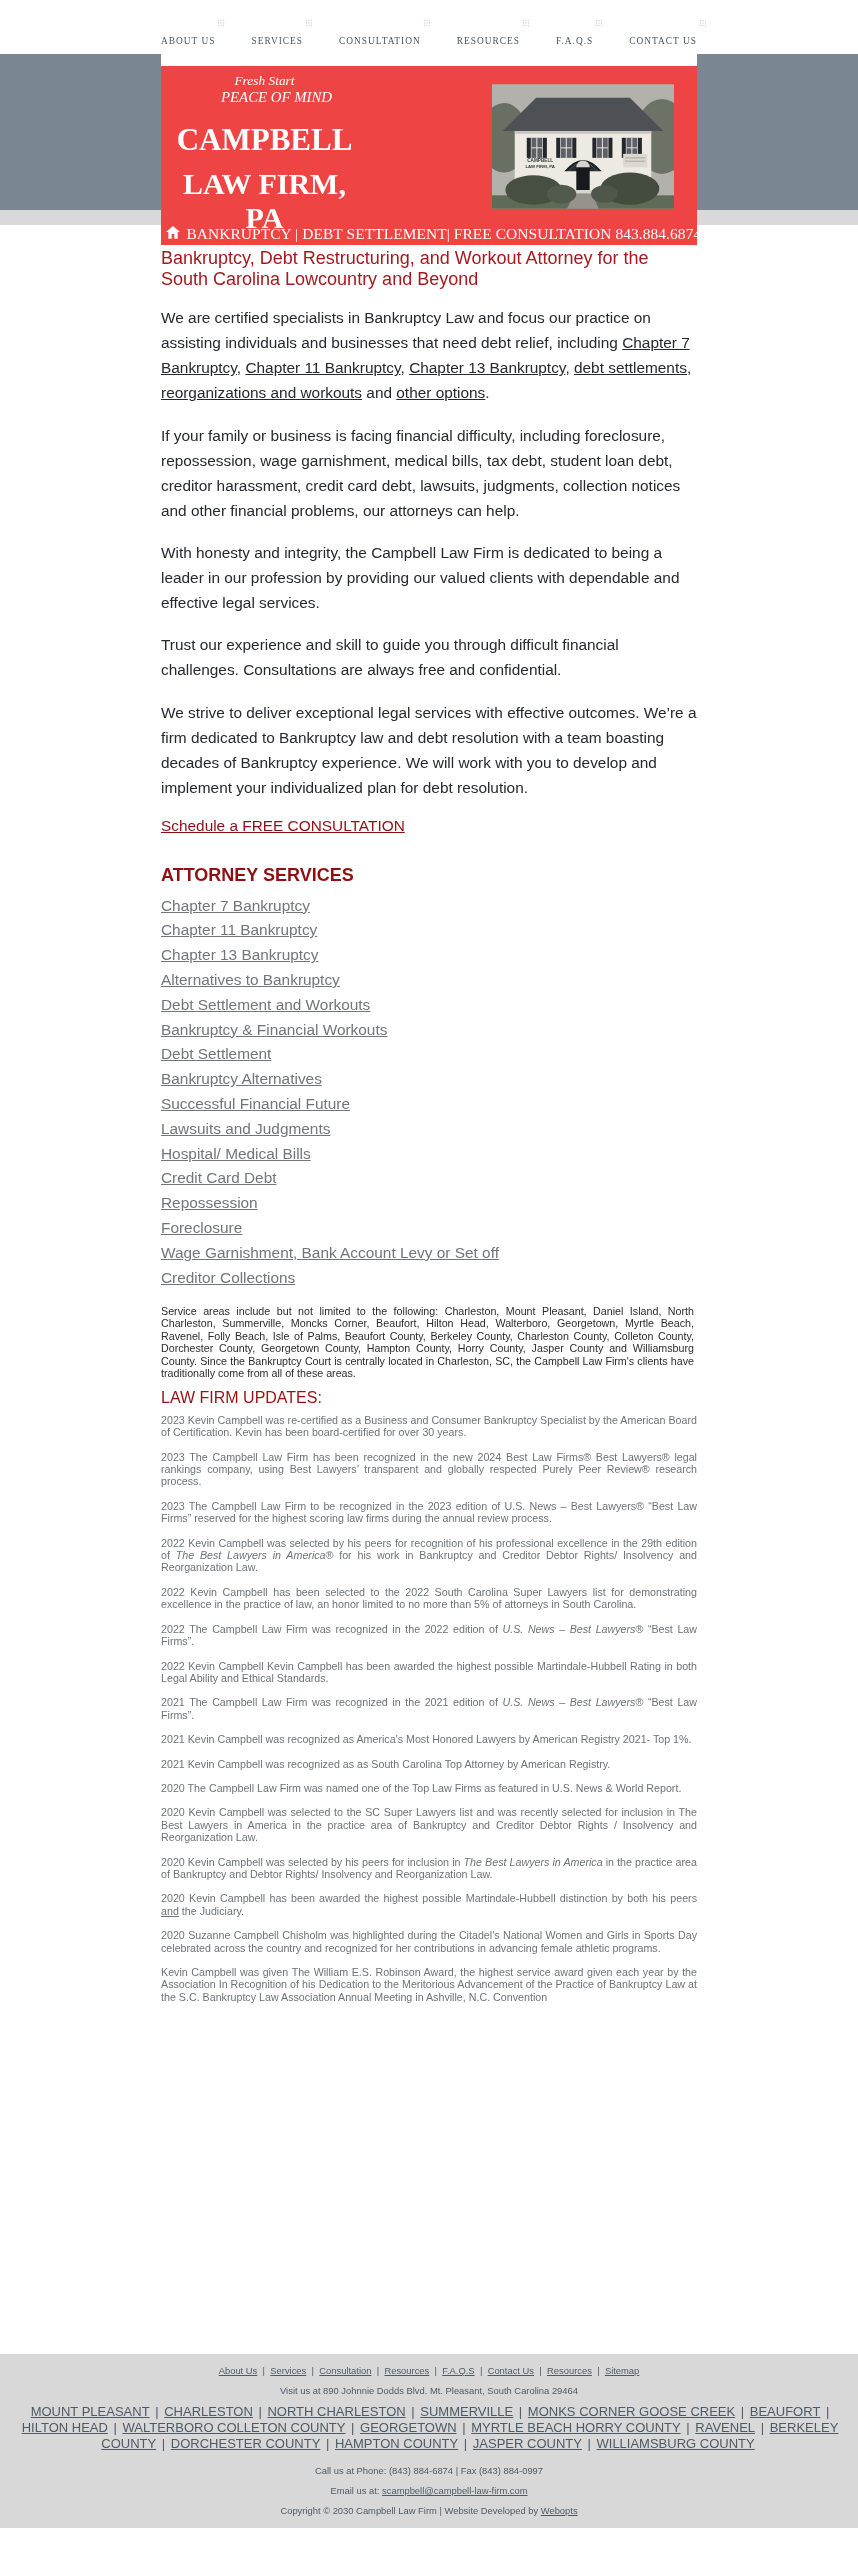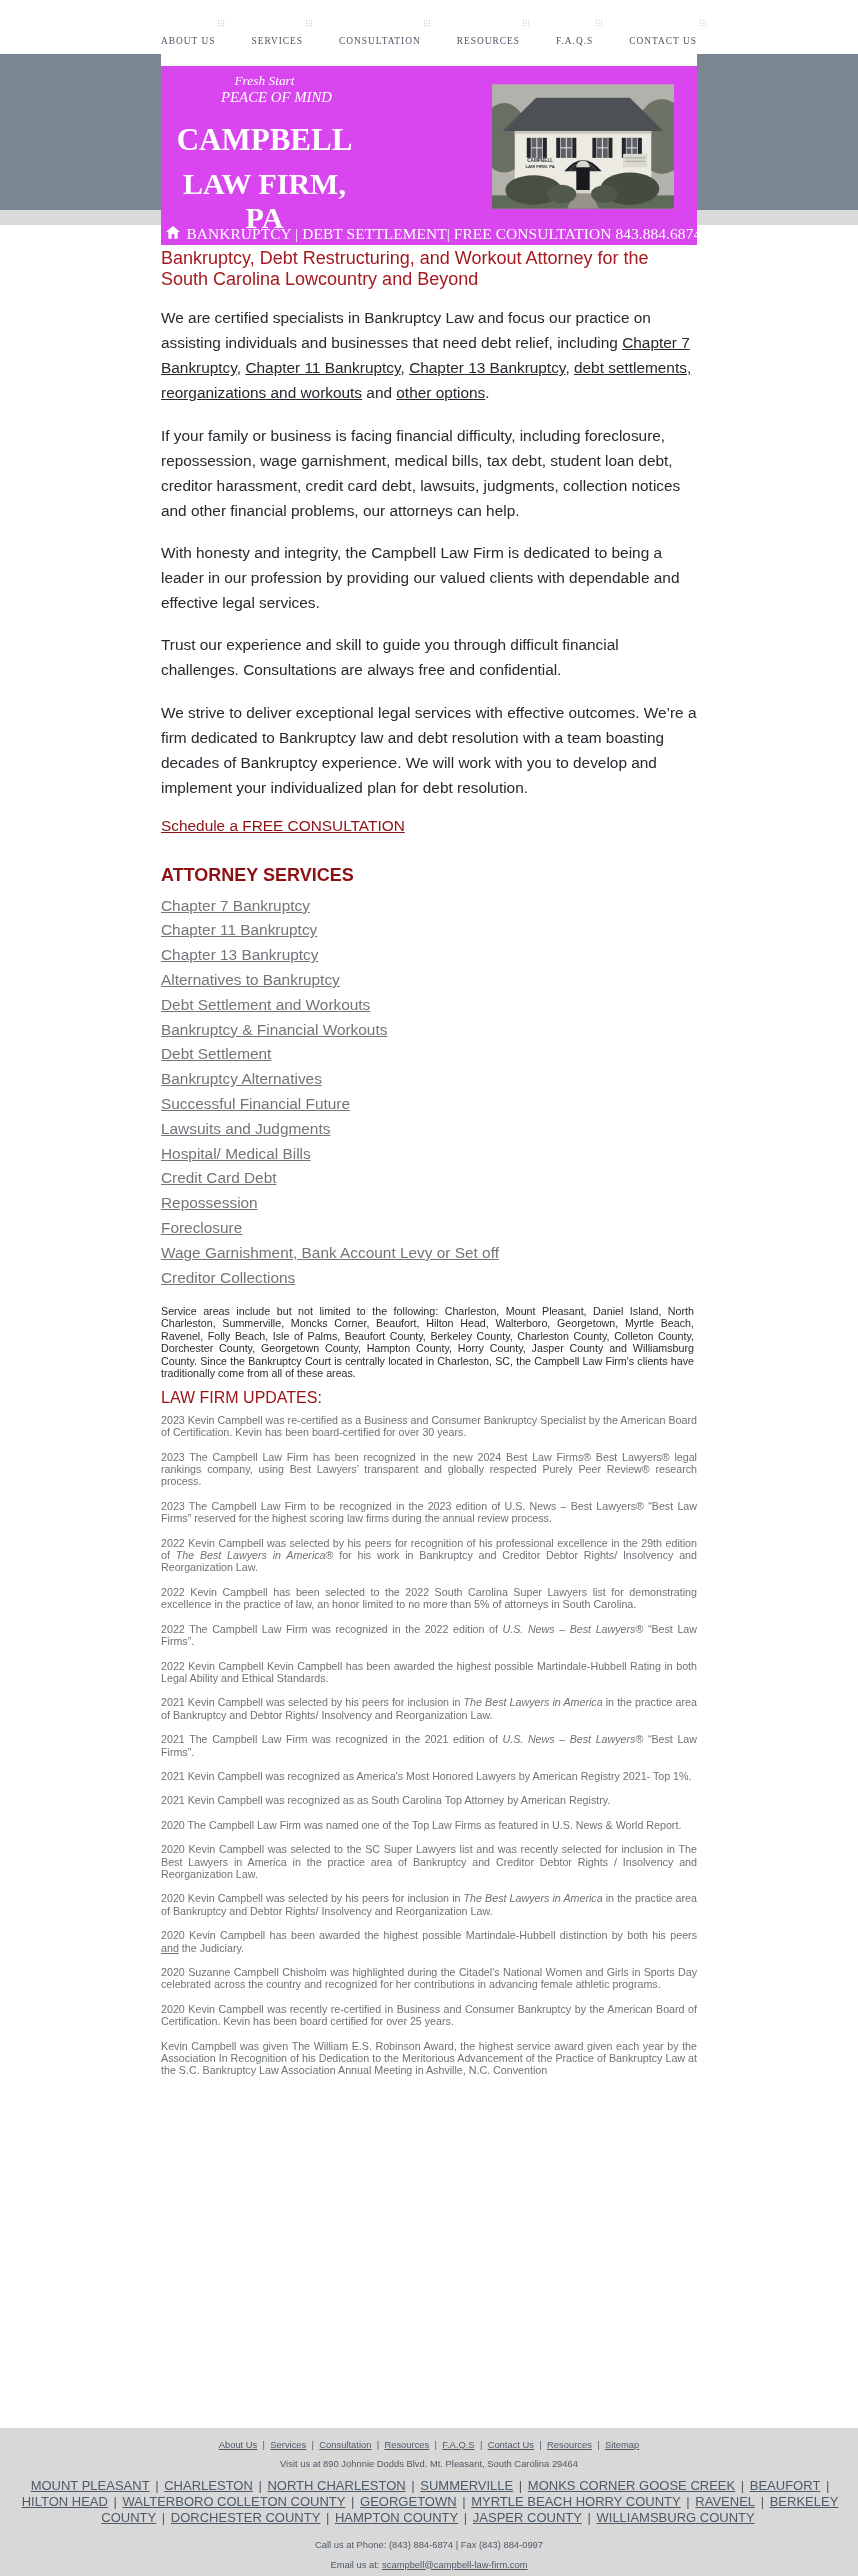--- a/index.html
+++ b/index.html
@@ -13,21 +13,21 @@
   .nav-item .lbl{font-family:"Liberation Serif",serif;font-size:9.4px;letter-spacing:1px;color:#4a5563;}
   .dots{position:absolute;top:0px;right:-9.4px;width:7.4px;height:7.4px;
         background-image:radial-gradient(circle,#97a1ab 0.7px,rgba(0,0,0,0) 0.9px);
         background-size:2.7px 2.7px;opacity:.85;}
 
   
   .hero{position:relative;height:191px;}
   .flank{position:absolute;top:0;width:161px;height:156px;background:#7b8693;}
   .flank.left{left:0;} .flank.right{right:0;}
   .graystrip{position:absolute;top:156px;left:0;right:0;height:15.4px;background:#d9d9d9;}
-  .navybox{position:absolute;top:12px;left:161px;width:536px;height:179px;background:#d946ef;}
+  .navybox{position:absolute;top:12px;left:161px;width:536px;height:179px;background:#ef4444;}
   .heroleft{position:absolute;left:0;top:6.7px;width:207px;text-align:center;color:#fff;}
   .tag1{font-family:"Liberation Serif",serif;font-style:italic;font-size:13.4px;line-height:16px;}
   .tag2{font-family:"Liberation Serif",serif;font-style:italic;font-size:14.8px;line-height:17.4px;padding-left:24px;}
   .firm1{font-family:"Liberation Serif",serif;font-weight:bold;font-size:31px;line-height:34px;margin-top:17.4px;}
   .firm2{font-family:"Liberation Serif",serif;font-weight:bold;font-size:30px;line-height:34px;margin-top:9.4px;}
   .photo{position:absolute;top:18px;right:23.5px;width:182px;height:125px;overflow:hidden;}
   .heroStrip{position:absolute;left:0;right:0;bottom:1.3px;height:20px;display:flex;align-items:center;padding-left:5.4px;color:#fff;}
   .heroStrip .txt{font-family:"Liberation Serif",serif;font-size:15.4px;letter-spacing:0.1px;margin-left:6px;white-space:nowrap;}
 
   
@@ -184,30 +184,28 @@
     <p class="areas">Service areas include but not limited to the following: Charleston, Mount Pleasant, Daniel Island, North Charleston, Summerville, Moncks Corner, Beaufort, Hilton Head, Walterboro, Georgetown, Myrtle Beach, Ravenel, Folly Beach, Isle of Palms, Beaufort County, Berkeley County, Charleston County, Colleton County, Dorchester County, Georgetown County, Hampton County, Horry County, Jasper County and Williamsburg County. Since the Bankruptcy Court is centrally located in Charleston, SC, the Campbell Law Firm's clients have traditionally come from all of these areas.</p>
     <h3>LAW FIRM UPDATES:</h3>
     <div id="updates">
         <p class="update"><span>2023 Kevin Campbell was re-certified as a Business and Consumer Bankruptcy Specialist by the American Board of Certification. Kevin has been board-certified for over 30 years.</span></p>
         <p class="update"><span>2023 The Campbell Law Firm has been recognized in the new 2024 Best Law Firms® Best Lawyers® legal rankings company, using Best Lawyers’ transparent and globally respected Purely Peer Review® research process.</span></p>
         <p class="update"><span>2023 The Campbell Law Firm to be recognized in the 2023 edition of U.S. News – Best Lawyers® “Best Law Firms” reserved for the highest scoring law firms during the annual review process.</span></p>
         <p class="update"><span>2022 Kevin Campbell was selected by his peers for recognition of his professional excellence in the 29th edition of </span><span class="i">The Best Lawyers in America</span><span>® for his work in Bankruptcy and Creditor Debtor Rights/ Insolvency and Reorganization Law.</span></p>
         <p class="update"><span>2022 Kevin Campbell has been selected to the 2022 South Carolina Super Lawyers list for demonstrating excellence in the practice of law, an honor limited to no more than 5% of attorneys in South Carolina.</span></p>
         <p class="update"><span>2022 The Campbell Law Firm was recognized in the 2022 edition of </span><span class="i">U.S. News – Best Lawyers</span><span>® “Best Law Firms”.</span></p>
         <p class="update"><span>2022 Kevin Campbell Kevin Campbell has been awarded the highest possible Martindale-Hubbell Rating in both Legal Ability and Ethical Standards.</span></p>
-        <p class="update"><span>2021 Kevin Campbell was selected by his peers for inclusion in </span><span class="i">The Best Lawyers in America</span><span> in the practice area of Bankruptcy and Debtor Rights/ Insolvency and Reorganization Law.</span></p>
         <p class="update"><span>2021 The Campbell Law Firm was recognized in the 2021 edition of </span><span class="i">U.S. News – Best Lawyers</span><span>® “Best Law Firms”.</span></p>
         <p class="update"><span>2021 Kevin Campbell was recognized as America's Most Honored Lawyers by American Registry 2021- Top 1%.</span></p>
         <p class="update"><span>2021 Kevin Campbell was recognized as as South Carolina Top Attorney by American Registry.</span></p>
         <p class="update"><span>2020 The Campbell Law Firm was named one of the Top Law Firms as featured in U.S. News &amp; World Report.</span></p>
         <p class="update"><span>2020 Kevin Campbell was selected to the SC Super Lawyers list and was recently selected for inclusion in The Best Lawyers in America in the practice area of Bankruptcy and Creditor Debtor Rights / Insolvency and Reorganization Law.</span></p>
         <p class="update"><span>2020 Kevin Campbell was selected by his peers for inclusion in </span><span class="i">The Best Lawyers in America</span><span> in the practice area of Bankruptcy and Debtor Rights/ Insolvency and Reorganization Law.</span></p>
         <p class="update"><span>2020 Kevin Campbell has been awarded the highest possible Martindale-Hubbell distinction by both his peers </span><span class="u">and</span><span> the Judiciary.</span></p>
         <p class="update"><span>2020 Suzanne Campbell Chisholm was highlighted during the Citadel's National Women and Girls in Sports Day celebrated across the country and recognized for her contributions in advancing female athletic programs.</span></p>
-        <p class="update"><span>2020 Kevin Campbell was recently re-certified in Business and Consumer Bankruptcy by the American Board of Certification. Kevin has been board certified for over 25 years.</span></p>
         <p class="update"><span>Kevin Campbell was given The William E.S. Robinson Award, the highest service award given each year by the Association In Recognition of his Dedication to the Meritorious Advancement of the Practice of Bankruptcy Law at the S.C. Bankruptcy Law Association Annual Meeting in Ashville, N.C. Convention</span></p>
       </div>
   </main>
 
   <div class="spacer"></div>
 
   <footer>
     <div class="frow navrow" id="footer-nav"><a href="#">About Us</a> | <a href="#">Services</a> | <a href="#">Consultation</a> | <a href="#">Resources</a> | <a href="#">F.A.Q.S</a> | <a href="#">Contact Us</a> | <a href="#">Resources</a> | <a href="#">Sitemap</a></div>
     <div class="frow">Visit us at 890 Johnnie Dodds Blvd. Mt. Pleasant, South Carolina 29464</div>
     <div class="frow cities" id="footer-cities"><a href="#">MOUNT PLEASANT</a> | <a href="#">CHARLESTON</a> | <a href="#">NORTH CHARLESTON</a> | <a href="#">SUMMERVILLE</a> | <a href="#">MONKS CORNER GOOSE CREEK</a> | <a href="#">BEAUFORT</a> | <a href="#">HILTON HEAD</a> | <a href="#">WALTERBORO COLLETON COUNTY</a> | <a href="#">GEORGETOWN</a> | <a href="#">MYRTLE BEACH HORRY COUNTY</a> | <a href="#">RAVENEL</a> | <a href="#">BERKELEY COUNTY</a> | <a href="#">DORCHESTER COUNTY</a> | <a href="#">HAMPTON COUNTY</a> | <a href="#">JASPER COUNTY</a> | <a href="#">WILLIAMSBURG COUNTY</a></div>

